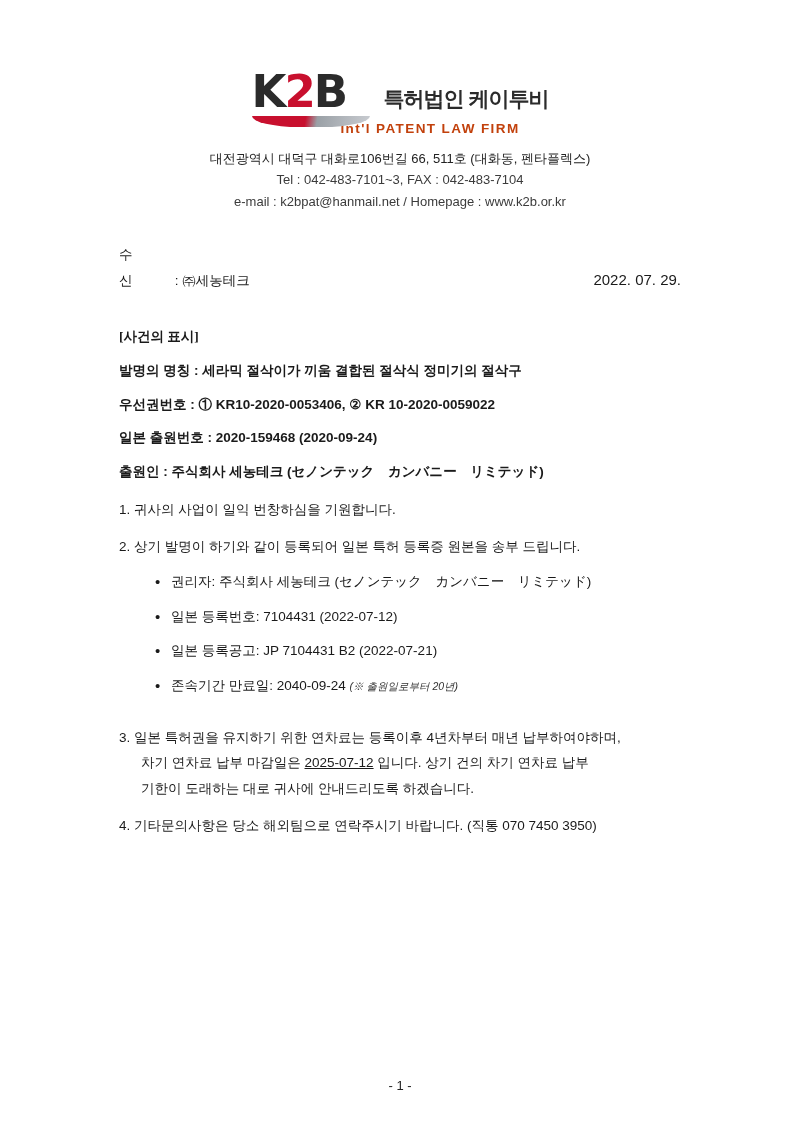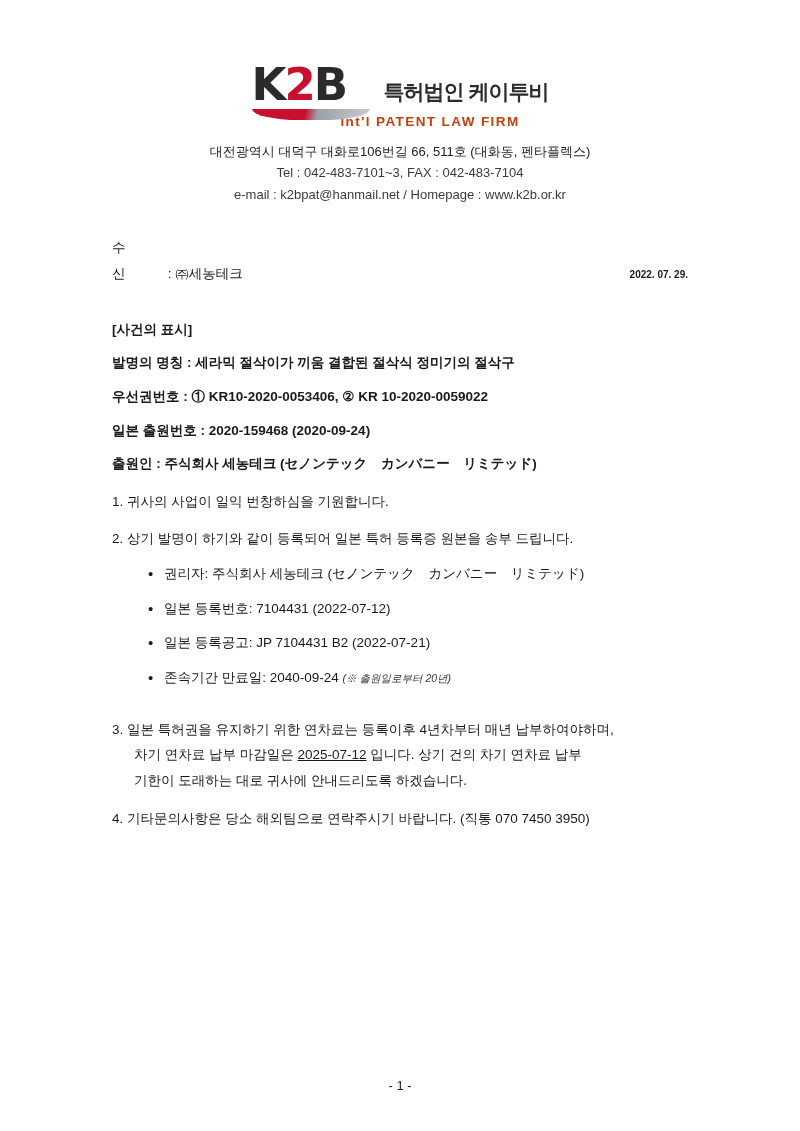--- a/index.html
+++ b/index.html
@@ -13,21 +13,21 @@
     font-family: "Liberation Sans", sans-serif;
     color: #1a1a1a;
     position: relative;
     overflow: hidden;
   }
   .page {
     width: 800px;
     height: 1131px;
     position: relative;
     box-sizing: border-box;
-    padding: 4px;
+    padding: 11px;
     border-radius: 29px;
   }
 
   
   .letterhead {
     text-align: center;
     padding-top: 58px;
   }
   .logo-row {
     display: flex;
@@ -97,29 +97,29 @@
     display: flex;
     justify-content: space-between;
     align-items: baseline;
   }
   .lab-spread {
     display: inline-block;
     width: 52px;
     letter-spacing: 12px;
   }
   .date {
-    font-size: 10px;
-    font-weight: bold;
+    font-size: 15px;
   }
   .row-subject {
     margin-top: 6px;
   }
   .block-title {
     margin-top: 30px;
     font-weight: bold;
+    font-family: Liberation Serif, serif;
   }
   .fld {
     margin-top: 8px;
     font-weight: bold;
   }
   .para {
     margin-top: 12px;
   }
   .sub-head {
     margin-top: 26px;

